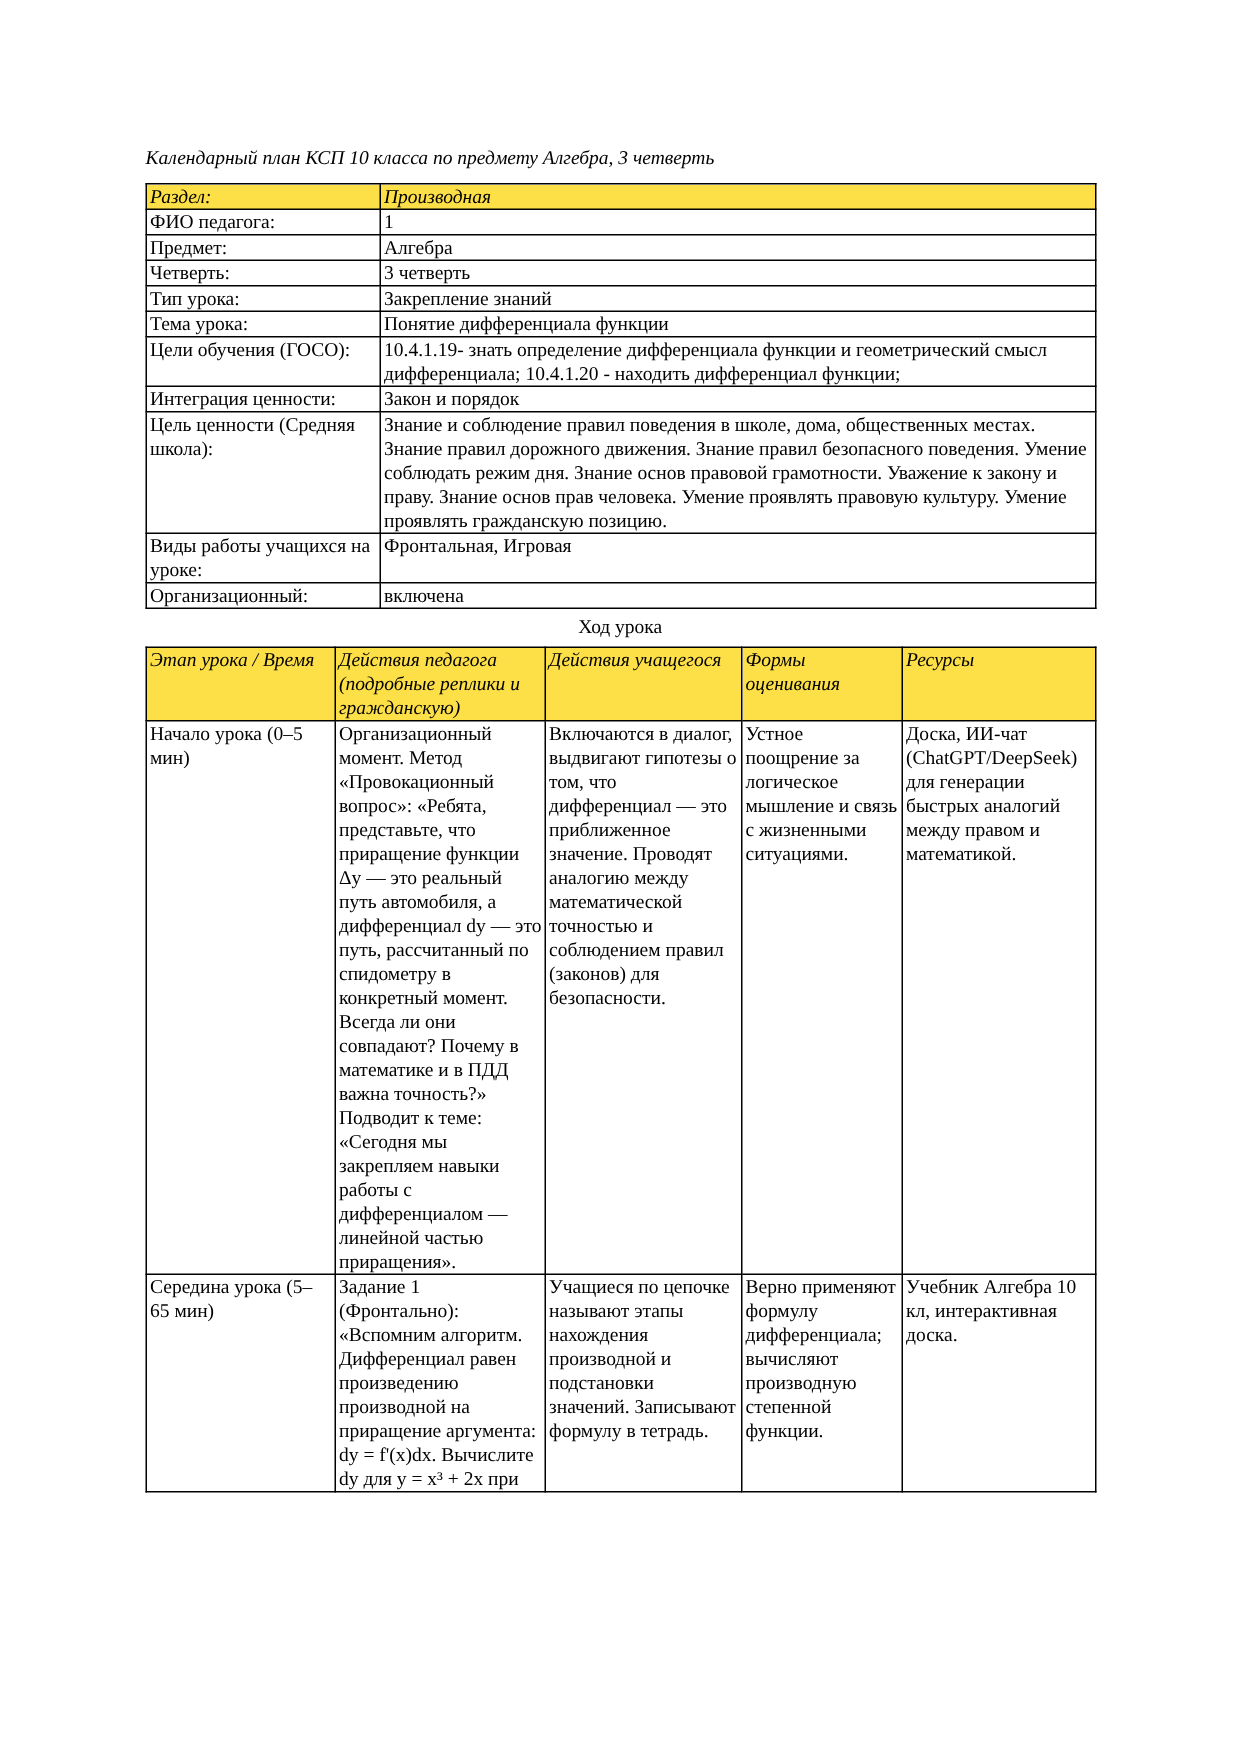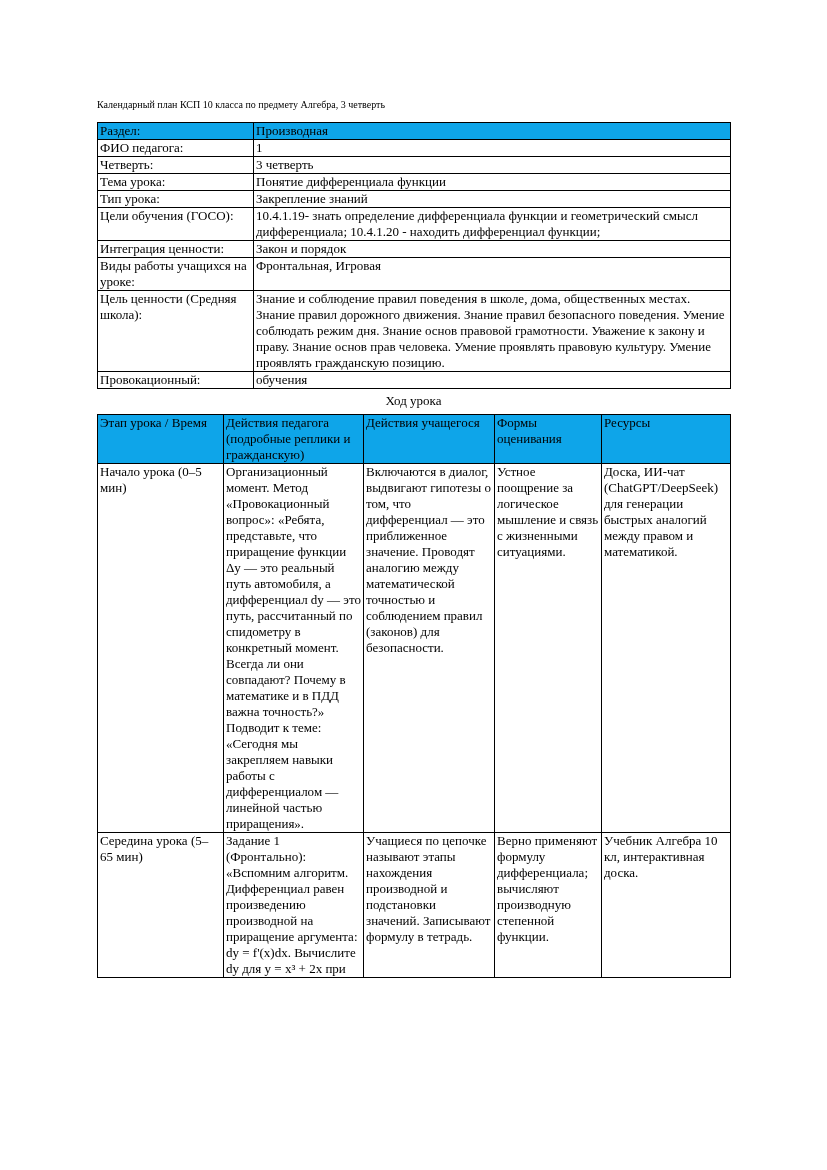--- a/index.html
+++ b/index.html
@@ -17,39 +17,40 @@
     width: 827px; height: 1170px;
     overflow: hidden;
   }
   .content {
     position: absolute;
     left: 97px; top: 96px;
     width: 633px;
   }
   .doc-title {
     margin: 0 0 9px 0;
-    font-size: 10px;
+    font-size: 13px;
     line-height: 17px;
+    font-style: italic;
   }
   table.doc {
     border-collapse: collapse;
     table-layout: fixed;
     width: 633px;
   }
   table.doc td, table.doc th {
     border: 1px solid #000000;
     vertical-align: top;
     padding: 0 2px 0 2px;
     font-weight: normal;
     text-align: left;
     font-size: 13px;
     line-height: 16px;
     overflow: hidden;
   }
-  tr.shaded td, table.lesson thead th { background: #0ea5e9; }
+  tr.shaded td, table.lesson thead th { background: #fde047; font-style: italic; }
   .section-heading { margin: 4px 0 5px 0; text-align: center; }
   table.info col.c-label { width: 156px; }
   table.info col.c-value { width: 477px; }
   table.lesson col.c1 { width: 126px; }
   table.lesson col.c2 { width: 140px; }
   table.lesson col.c3 { width: 131px; }
   table.lesson col.c4 { width: 107px; }
   table.lesson col.c5 { width: 129px; }
 </style>
 </head>
@@ -68,50 +69,54 @@
       <tbody>
         <tr class="shaded">
           <td>Раздел:</td>
           <td>Производная</td>
         </tr>
         <tr>
           <td>ФИО педагога:</td>
           <td>1</td>
         </tr>
         <tr>
+          <td>Предмет:</td>
+          <td>Алгебра</td>
+        </tr>
+        <tr>
           <td>Четверть:</td>
           <td>3 четверть</td>
         </tr>
         <tr>
+          <td>Тип урока:</td>
+          <td>Закрепление знаний</td>
+        </tr>
+        <tr>
           <td>Тема урока:</td>
           <td>Понятие дифференциала функции</td>
-        </tr>
-        <tr>
-          <td>Тип урока:</td>
-          <td>Закрепление знаний</td>
         </tr>
         <tr>
           <td>Цели обучения (ГОСО):</td>
           <td>10.4.1.19- знать определение дифференциала функции и геометрический смысл дифференциала; 10.4.1.20 - находить дифференциал функции;</td>
         </tr>
         <tr>
           <td>Интеграция ценности:</td>
           <td>Закон и порядок</td>
         </tr>
         <tr>
+          <td>Цель ценности (Средняя школа):</td>
+          <td>Знание и соблюдение правил поведения в школе, дома, общественных местах. Знание правил дорожного движения. Знание правил безопасного поведения. Умение соблюдать режим дня. Знание основ правовой грамотности. Уважение к закону и праву. Знание основ прав человека. Умение проявлять правовую культуру. Умение проявлять гражданскую позицию.</td>
+        </tr>
+        <tr>
           <td>Виды работы учащихся на уроке:</td>
           <td>Фронтальная, Игровая</td>
         </tr>
         <tr>
-          <td>Цель ценности (Средняя школа):</td>
-          <td>Знание и соблюдение правил поведения в школе, дома, общественных местах. Знание правил дорожного движения. Знание правил безопасного поведения. Умение соблюдать режим дня. Знание основ правовой грамотности. Уважение к закону и праву. Знание основ прав человека. Умение проявлять правовую культуру. Умение проявлять гражданскую позицию.</td>
-        </tr>
-        <tr>
-          <td>Провокационный:</td>
-          <td>обучения</td>
+          <td>Организационный:</td>
+          <td>включена</td>
         </tr>
       </tbody>
     </table>
 
     <p class="section-heading">Ход урока</p>
 
     <table class="doc lesson">
       <colgroup>
           <col class="c1">
           <col class="c2">

